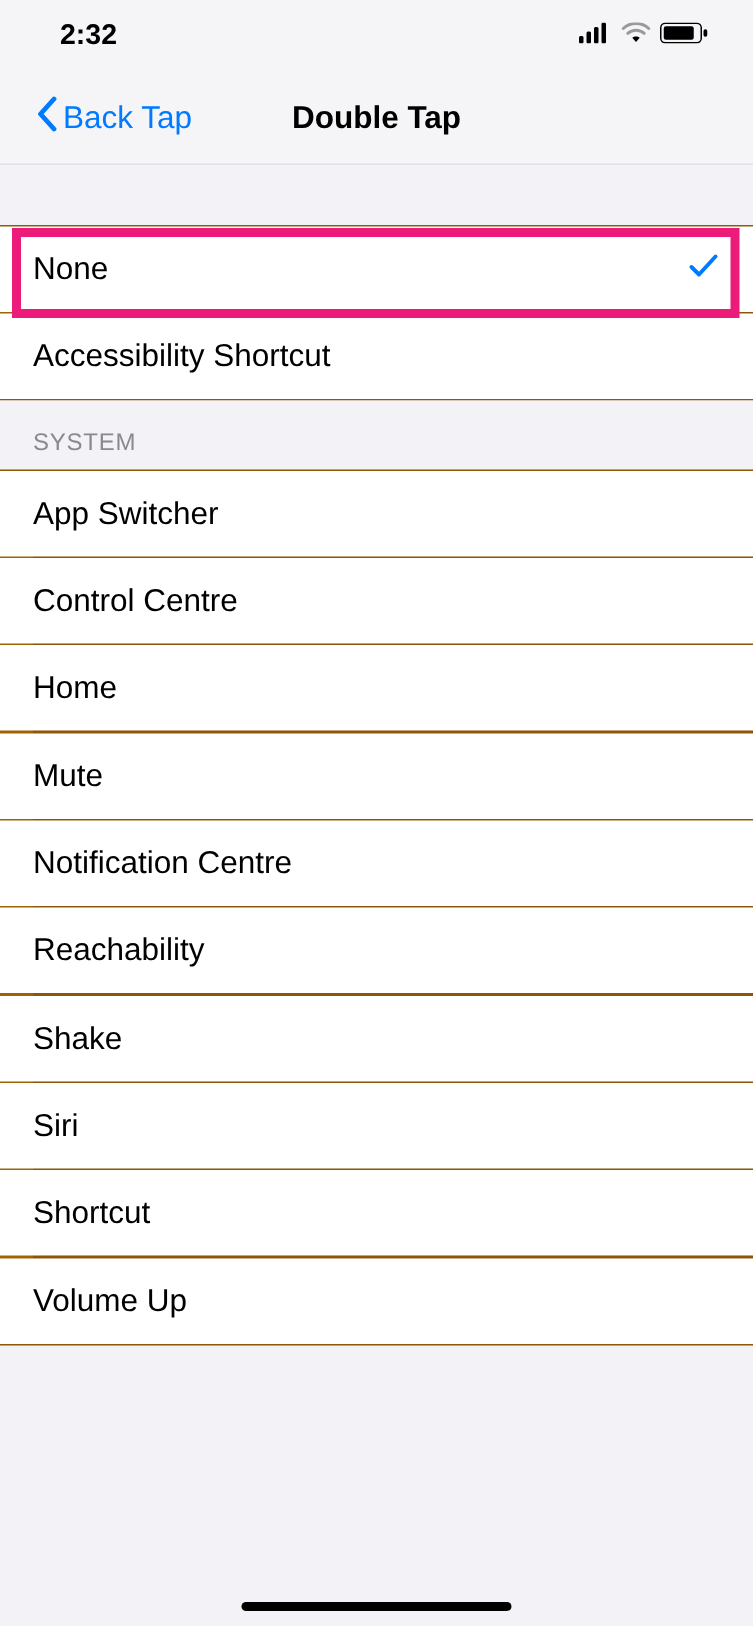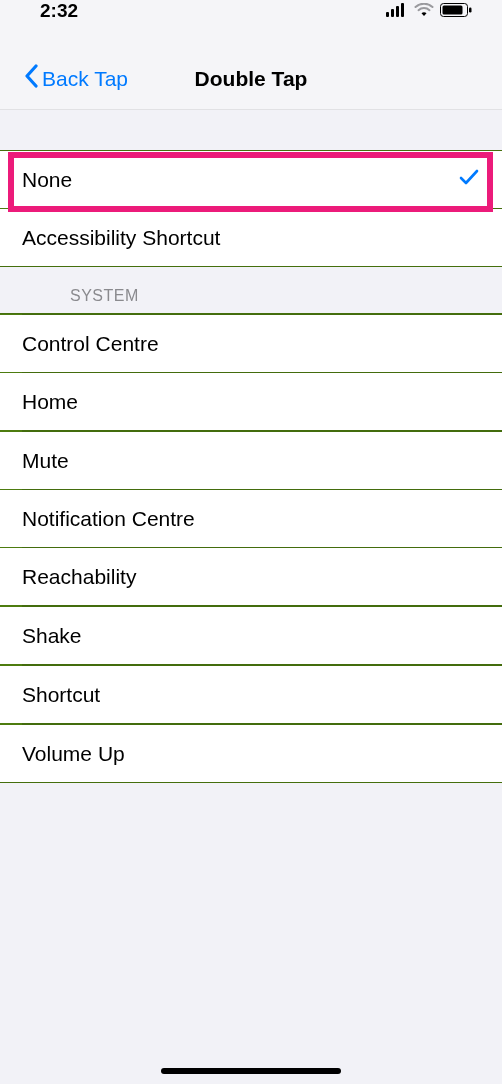--- a/index.html
+++ b/index.html
@@ -8,21 +8,21 @@
       height: 1084px;
       font-family: -apple-system, "Helvetica Neue", Helvetica, Arial, sans-serif;
       background: #f2f2f7;
       color: #000;
       overflow: hidden;
       position: relative;
     }
     .status-bar {
       height: 48px;
       display: flex;
-      align-items: flex-start;
+      align-items: center;
       justify-content: space-between;
       padding: 0 30px 0 40px;
       background: #f5f5f8;
       font-size: 19px;
       font-weight: 600;
     }
     .status-right { display: flex; align-items: center; gap: 6px; }
     .nav-bar {
       height: 62px;
       display: flex;
@@ -44,21 +44,21 @@
       position: absolute;
       left: 0; right: 0;
       text-align: center;
       font-size: 21px;
       font-weight: 600;
       pointer-events: none;
     }
     .spacer-top { height: 40px; background: #f2f2f7; }
     .spacer-mid { height: 46px; background: #f2f2f7; display:flex; align-items:flex-end;}
     .group {
-      background: #4d7c0f;
+      background: #a16207;
       border-top: 1px solid rgba(0,0,0,0.1);
       border-bottom: 1px solid rgba(0,0,0,0.1);
     }
     .row {
       display: flex;
       align-items: center;
       justify-content: space-between;
       padding: 0 22px;
       height: 57px;
       font-size: 21px;
@@ -70,21 +70,20 @@
       height: 1px;
       background: rgba(0,0,0,0.12);
       margin-left: 22px;
     }
     .section-header {
       font-size: 16px;
       color: #8a8a8e;
       letter-spacing: 0.5px;
       padding: 0 22px 8px 22px;
       text-transform: uppercase;
-      margin-left: 48px;
     }
     .check {
       color: #007aff;
     }
     .highlight-box {
       position: absolute;
       border: 6px solid #ec1b7a;
       pointer-events: none;
       z-index: 10;
     }
@@ -157,20 +156,23 @@
   <div class="row">
     <span>Accessibility Shortcut</span>
   </div>
 </div>
 
 <div class="spacer-mid">
   <div class="section-header">SYSTEM</div>
 </div>
 
 <div class="group">
+  <div class="row">
+      <span>App Switcher</span>
+    </div>
   <div class="sep"></div>
   <div class="row">
       <span>Control Centre</span>
     </div>
   <div class="sep"></div>
   <div class="row">
       <span>Home</span>
     </div>
   <div class="sep"></div>
   <div class="sep"></div>
@@ -184,20 +186,23 @@
   <div class="sep"></div>
   <div class="row">
       <span>Reachability</span>
     </div>
   <div class="sep"></div>
   <div class="sep"></div>
   <div class="row">
       <span>Shake</span>
     </div>
   <div class="sep"></div>
+  <div class="row">
+      <span>Siri</span>
+    </div>
   <div class="sep"></div>
   <div class="row">
       <span>Shortcut</span>
     </div>
   <div class="sep"></div>
   <div class="sep"></div>
   <div class="row">
       <span>Volume Up</span>
     </div>
 </div>

